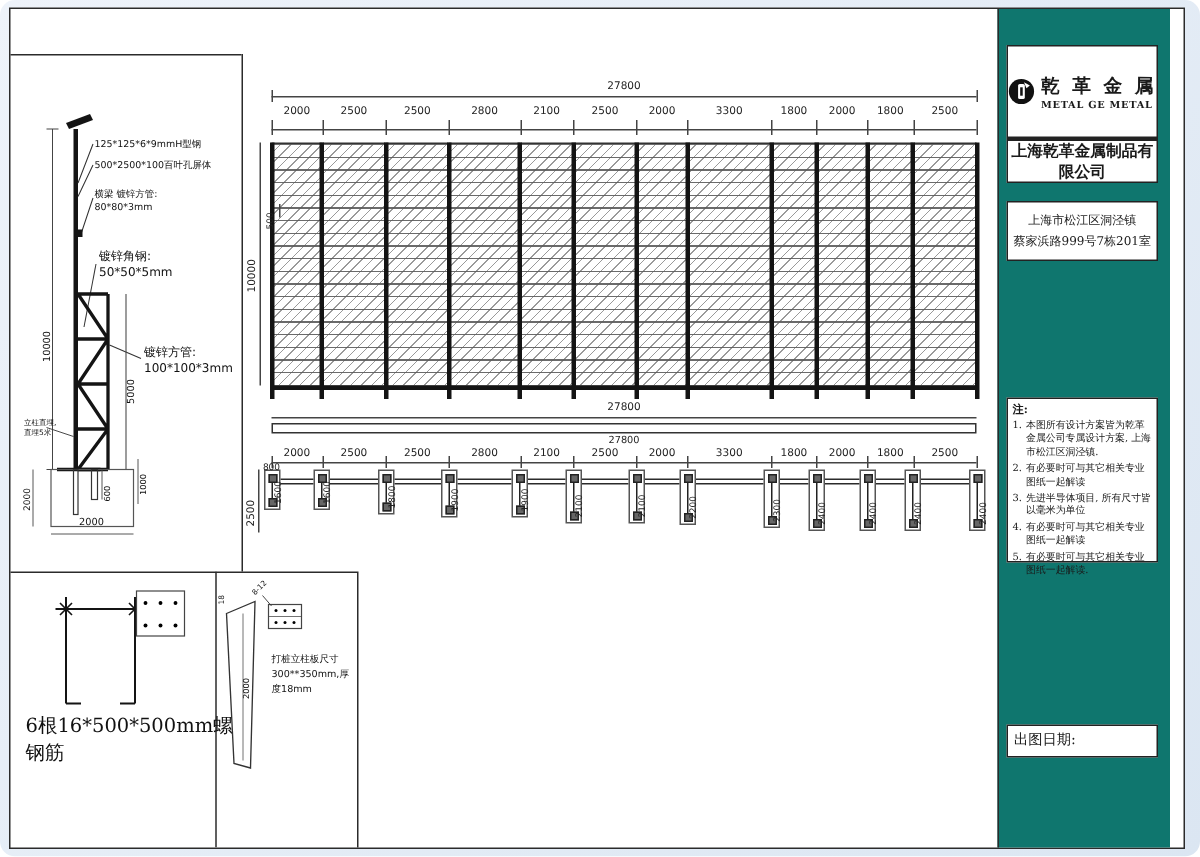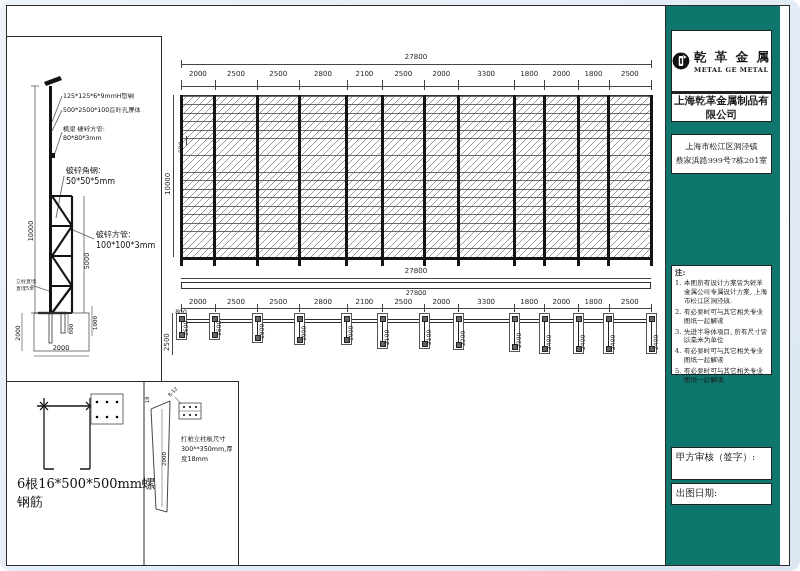--- a/index.html
+++ b/index.html
@@ -339,22 +339,19 @@
                 <span class="note-num">4.</span>
                 <span>有必要时可与其它相关专业图纸一起解读</span>
               </div>
               <div class="note-item">
                 <span class="note-num">5.</span>
                 <span>有必要时可与其它相关专业图纸一起解读.</span>
               </div>
             </div>
         </div>
       </div>
-      <div class="tbbox" style="top:441px;height:33px;">
-        <div class="tb-label">甲方审核（签字）:</div>
-      </div>
       <div class="tbbox" style="top:477px;height:22px;">
         <div class="tb-label">出图日期:</div>
       </div>
     </div>
 
   </div>
 </div>
 
 </body></html>

